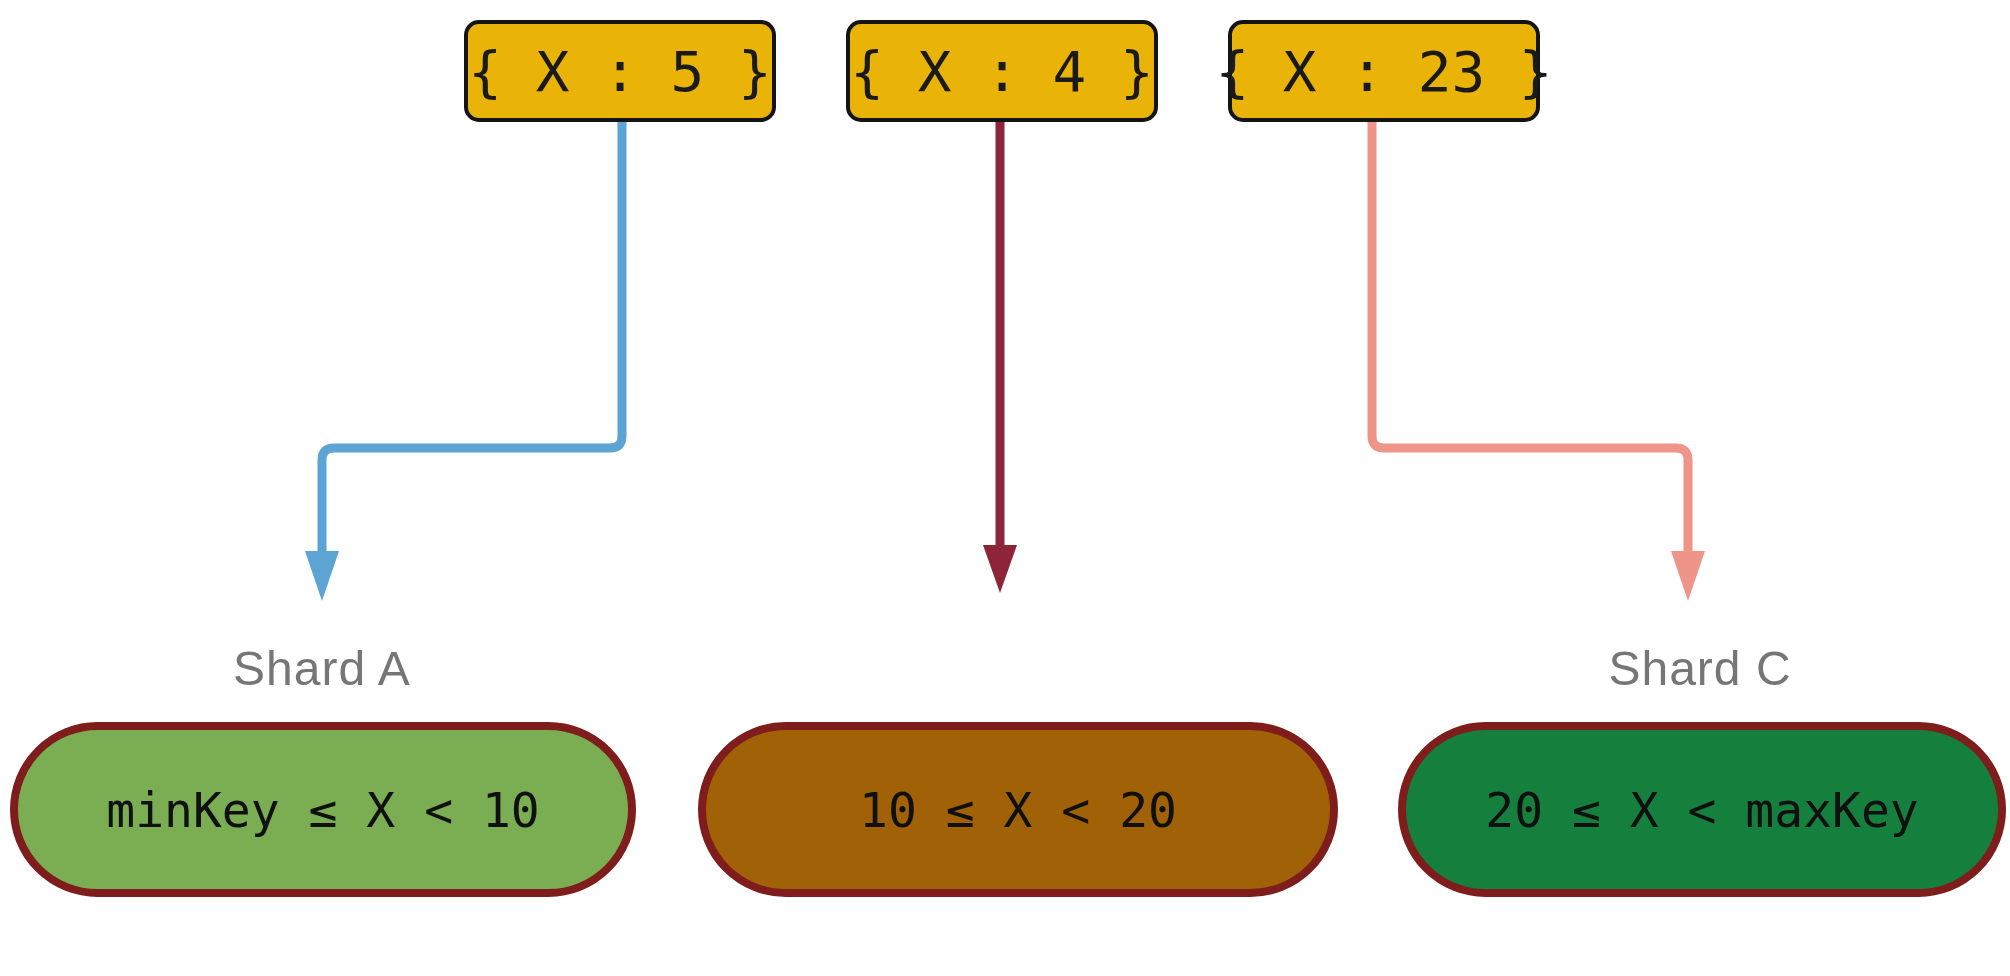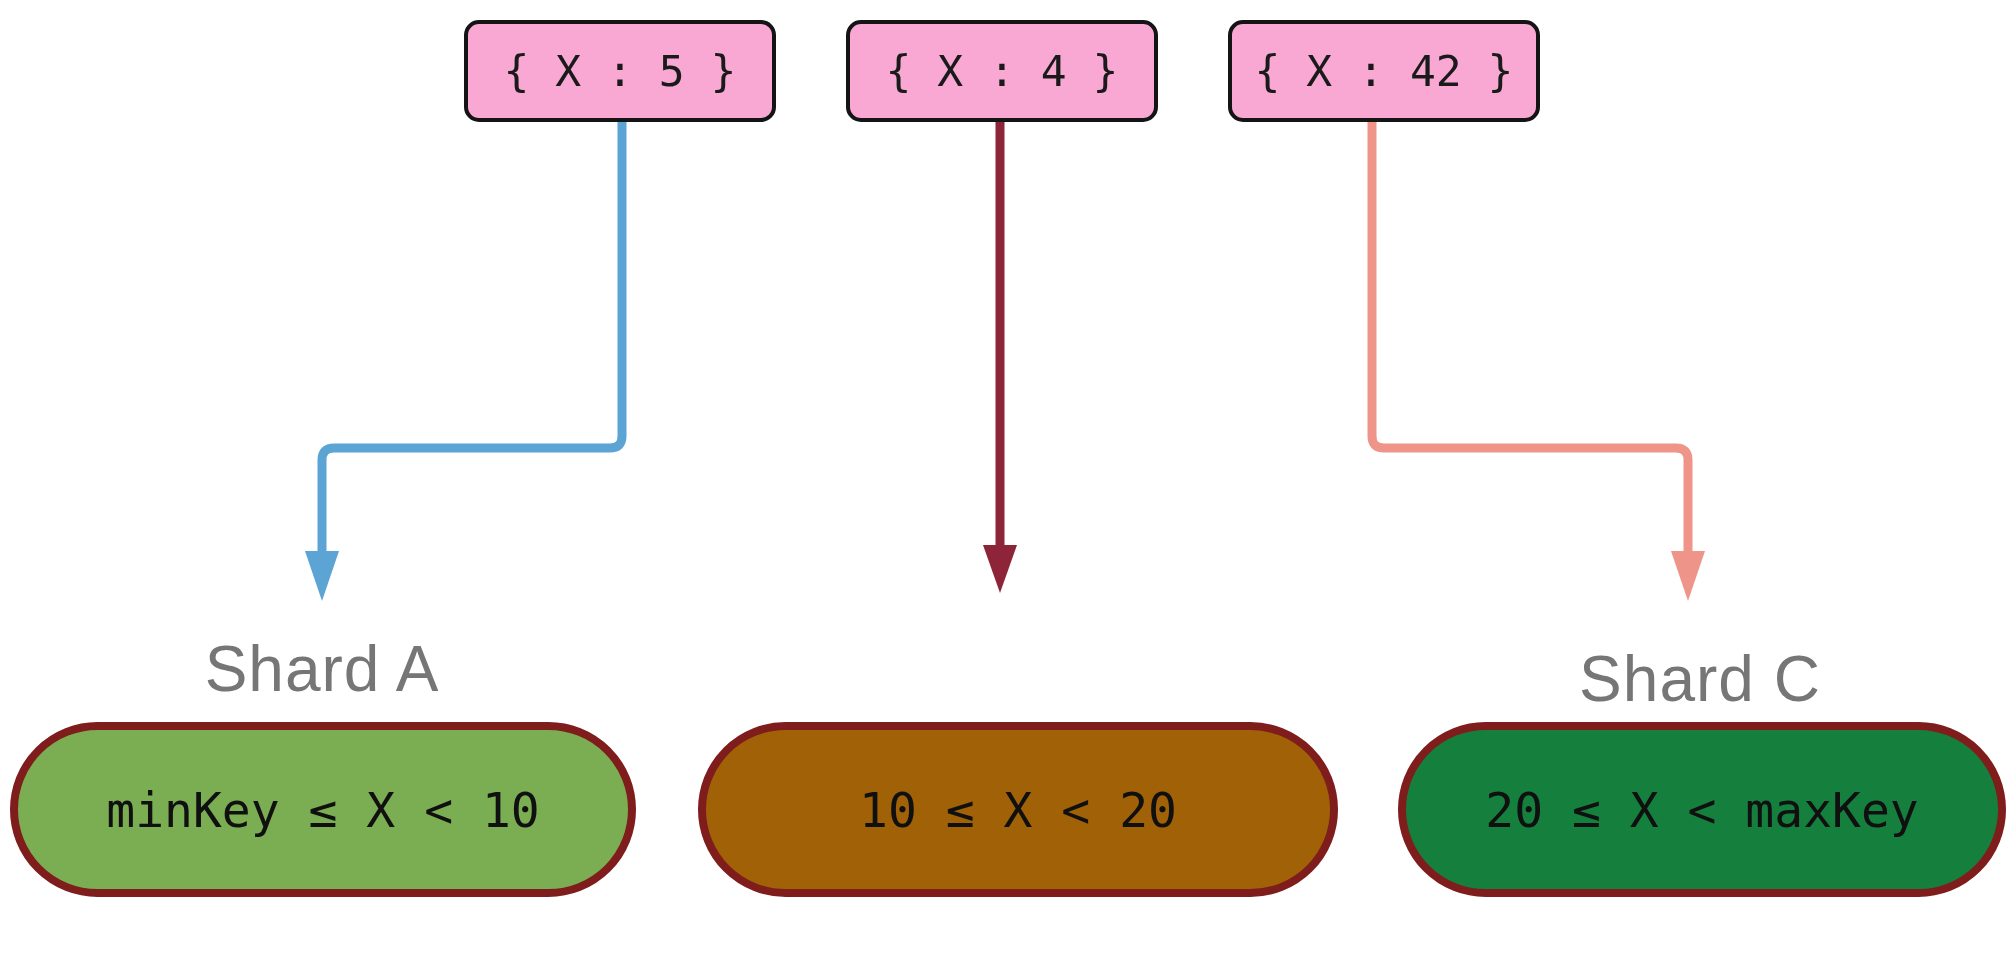--- a/index.html
+++ b/index.html
@@ -19,44 +19,44 @@
     left: 0; top: 0;
     width: 2010px; height: 976px;
   }
 
   
   .doc-box {
     position: absolute;
     top: 20px;
     width: 312px;
     height: 102px;
-    background: #f9a8d4;
+    background: #eab308;
     border: 4px solid #141414;
     border-radius: 15px;
     display: flex;
     align-items: center;
     justify-content: center;
     font-family: "DejaVu Sans Mono", monospace;
-    font-size: 43px;
+    font-size: 56px;
     color: #1a1a1a;
     white-space: pre;
   }
   .doc-box.a { left: 464px; }
   .doc-box.b { left: 846px; }
   .doc-box.c { left: 1228px; }
 
   
   .shard-label {
     position: absolute;
     top: 642px;
     width: 400px;
     height: 54px;
     line-height: 54px;
     text-align: center;
-    font-size: 64px;
+    font-size: 48px;
     font-weight: 400;
     letter-spacing: 1px;
     color: #767676;
   }
   .shard-label.a { left: 122px; }
   .shard-label.b { left: 805px; }
   .shard-label.c { left: 1500px; }
 
   
   .shard-pill {
@@ -93,22 +93,22 @@
       <polygon points="983,545 1017,545 1000,593" fill="#8e2437"></polygon>
     </g>
     <g>
       <path d="M1372,121 V436 Q1372,448 1384,448 H1676 Q1688,448 1688,460 V553" fill="none" stroke-width="9" stroke="#ee9488"></path>
       <polygon points="1671,551 1705,551 1688,601" fill="#ee9488"></polygon>
     </g>
   </svg>
 
   <div class="doc-box a">{ X : 5 }</div>
   <div class="doc-box b">{ X : 4 }</div>
-  <div class="doc-box c">{ X : 42 }</div>
+  <div class="doc-box c">{ X : 23 }</div>
 
   <div class="shard-label a" style="color: rgb(118, 118, 118);">Shard A</div>
-  <div class="shard-label c" style="color: rgb(118, 118, 118); margin-top: 10px;">Shard C</div>
+  <div class="shard-label c" style="color: rgb(118, 118, 118);">Shard C</div>
 
   <div class="shard-pill a" style="background-color: rgb(123, 173, 82);">minKey ≤ X &lt; 10</div>
   <div class="shard-pill b" style="background-color: #a16207;">10 ≤ X &lt; 20</div>
   <div class="shard-pill c" style="background-color: #15803d;">20 ≤ X &lt; maxKey</div>
 
 </div>
 
 </body></html>

